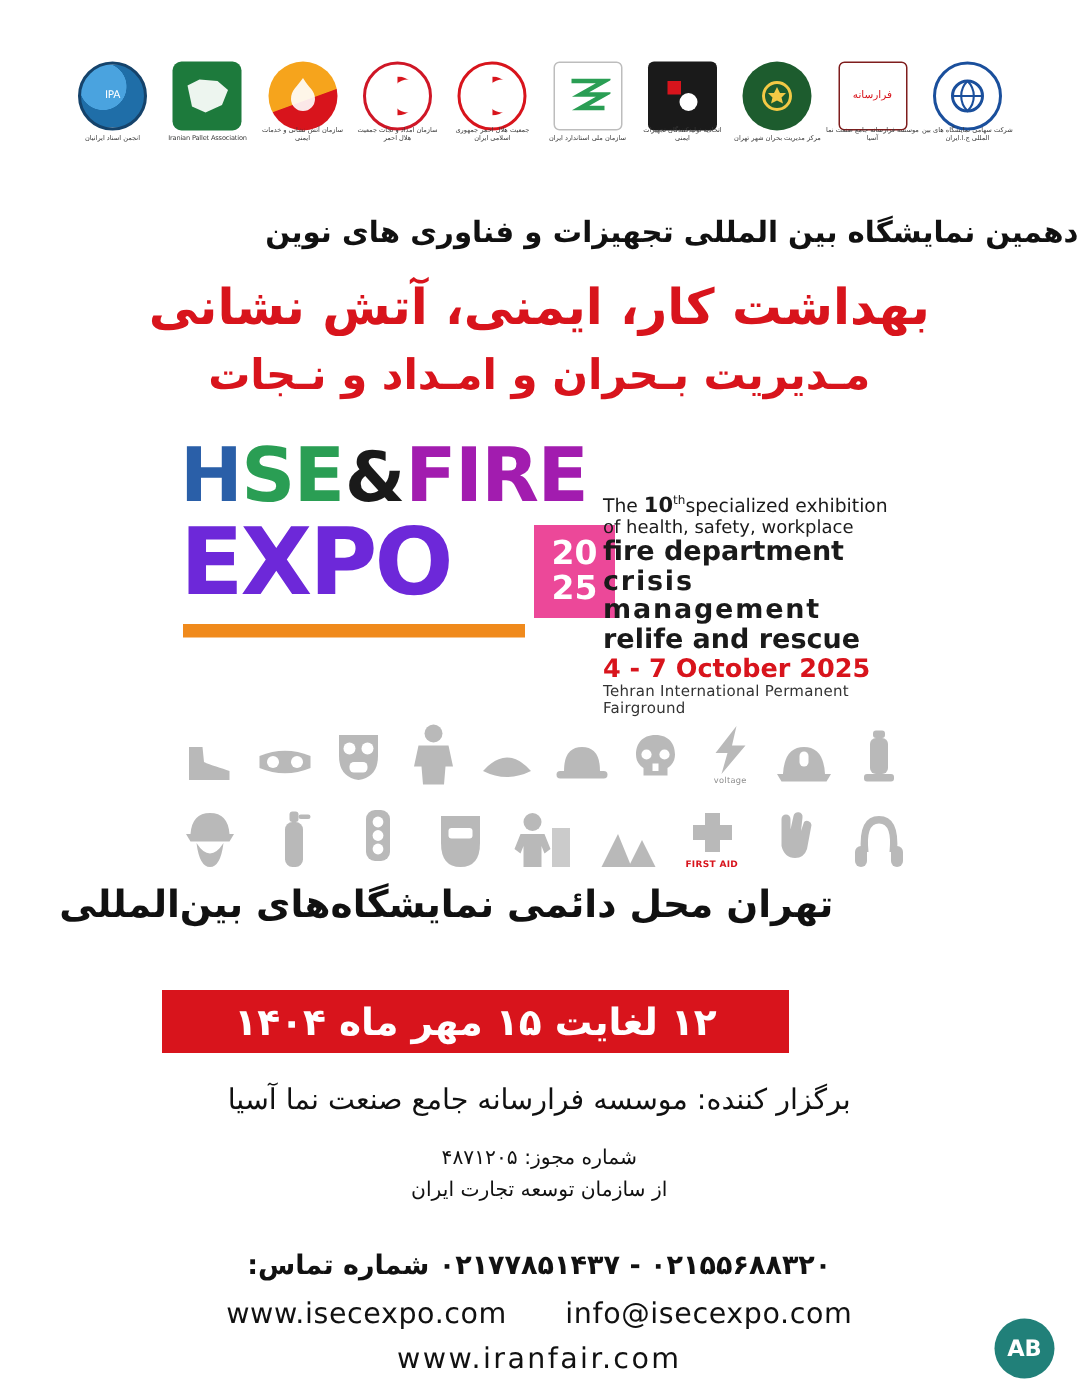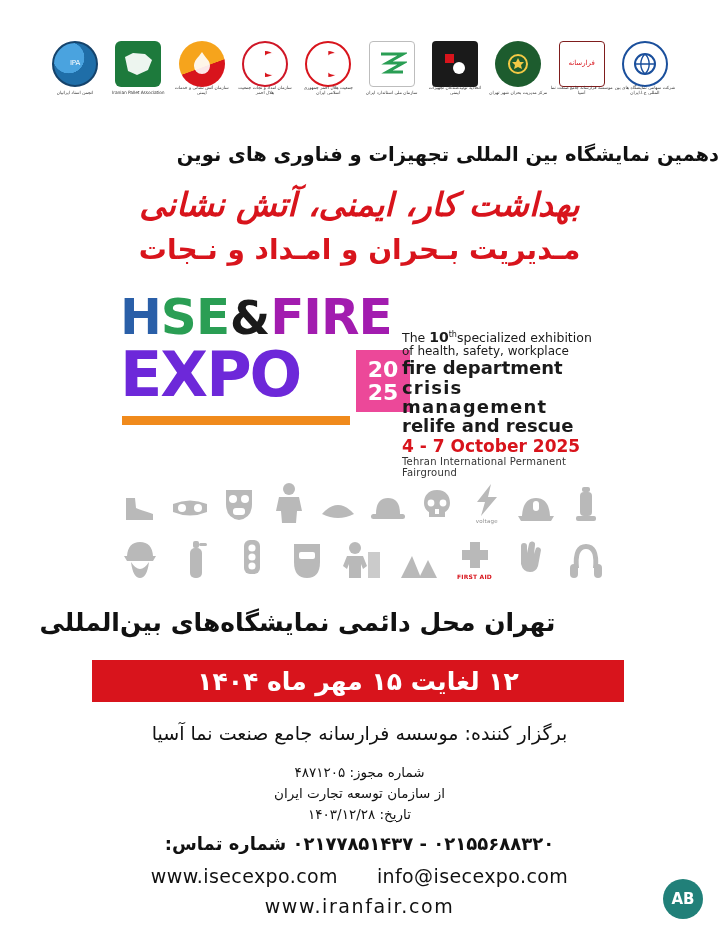--- a/index.html
+++ b/index.html
@@ -74,21 +74,21 @@
   .head-line1 {
     position: absolute; top: 143px; left: 0; width: 719px;
     text-align: right;
     direction: rtl;
     font-size: 19.5px; font-weight: bold; color: #111;
     letter-spacing: 0px;
   }
   .head-line2 {
     position: absolute; top: 185px; left: 0; width: 719px;
     text-align: center; direction: rtl;
-    font-size: 33px; font-weight: bold; color: #d8141c; font-style: italic;
+    font-size: 33px; font-weight: bold; color: #d8141c;
   }
   .head-line3 {
     position: absolute; top: 233px; left: 0; width: 719px;
     text-align: center; direction: rtl;
     font-size: 28px; font-weight: bold; color: #d8141c;
     letter-spacing: 1px;
   }
 
   
   .lockup {
@@ -159,29 +159,29 @@
   .ic {
     fill: #b9b9b9;
   }
   .ic-cap {
     font-size: 5.5px; color: #8d8d8d; margin-top: 1px; letter-spacing: .2px;
   }
   .ic-cap.red { color: #d8141c; font-weight: bold; font-size: 6px; }
 
   
   .venue {
-    position: absolute; top: 608px; left: 0; width: 595px;
+    position: absolute; top: 588px; left: 0; width: 595px;
     text-align: center; direction: rtl;
     font-size: 25px; font-weight: bold; color: #111;
   }
 
   
   .date-ribbon {
-    position: absolute; top: 660px; left: 92px;
-    width: 532px; height: 42px;
+    position: absolute; top: 660px; left: 108px;
+    width: 418px; height: 42px;
     background: #d8141c;
     display: flex; align-items: center; justify-content: center;
     direction: rtl;
   }
   .date-ribbon span {
     color: #fff; font-size: 25px; font-weight: bold; letter-spacing: 1px;
   }
 
   
   .organizer {
@@ -511,21 +511,20 @@
 
   <div class="date-ribbon">
     <span>۱۲ لغایت ۱۵ مهر ماه ۱۴۰۴</span>
   </div>
 
   <div class="organizer">برگزار کننده: موسسه فرارسانه جامع صنعت نما آسیا</div>
 
   <div class="permit">
     <div>شماره مجوز: ۴۸۷۱۲۰۵</div>
     <div>از سازمان توسعه تجارت ایران</div>
-    <div>تاریخ: ۱۴۰۳/۱۲/۲۸</div>
   </div>
 
   <div class="contact-phone">
     <span>۰۲۱۵۵۶۸۸۳۲۰</span>
     <span>-</span>
     <span>۰۲۱۷۷۸۵۱۴۳۷</span>
     <span>شماره تماس:</span>
   </div>
 
   <div class="contact-web1">

